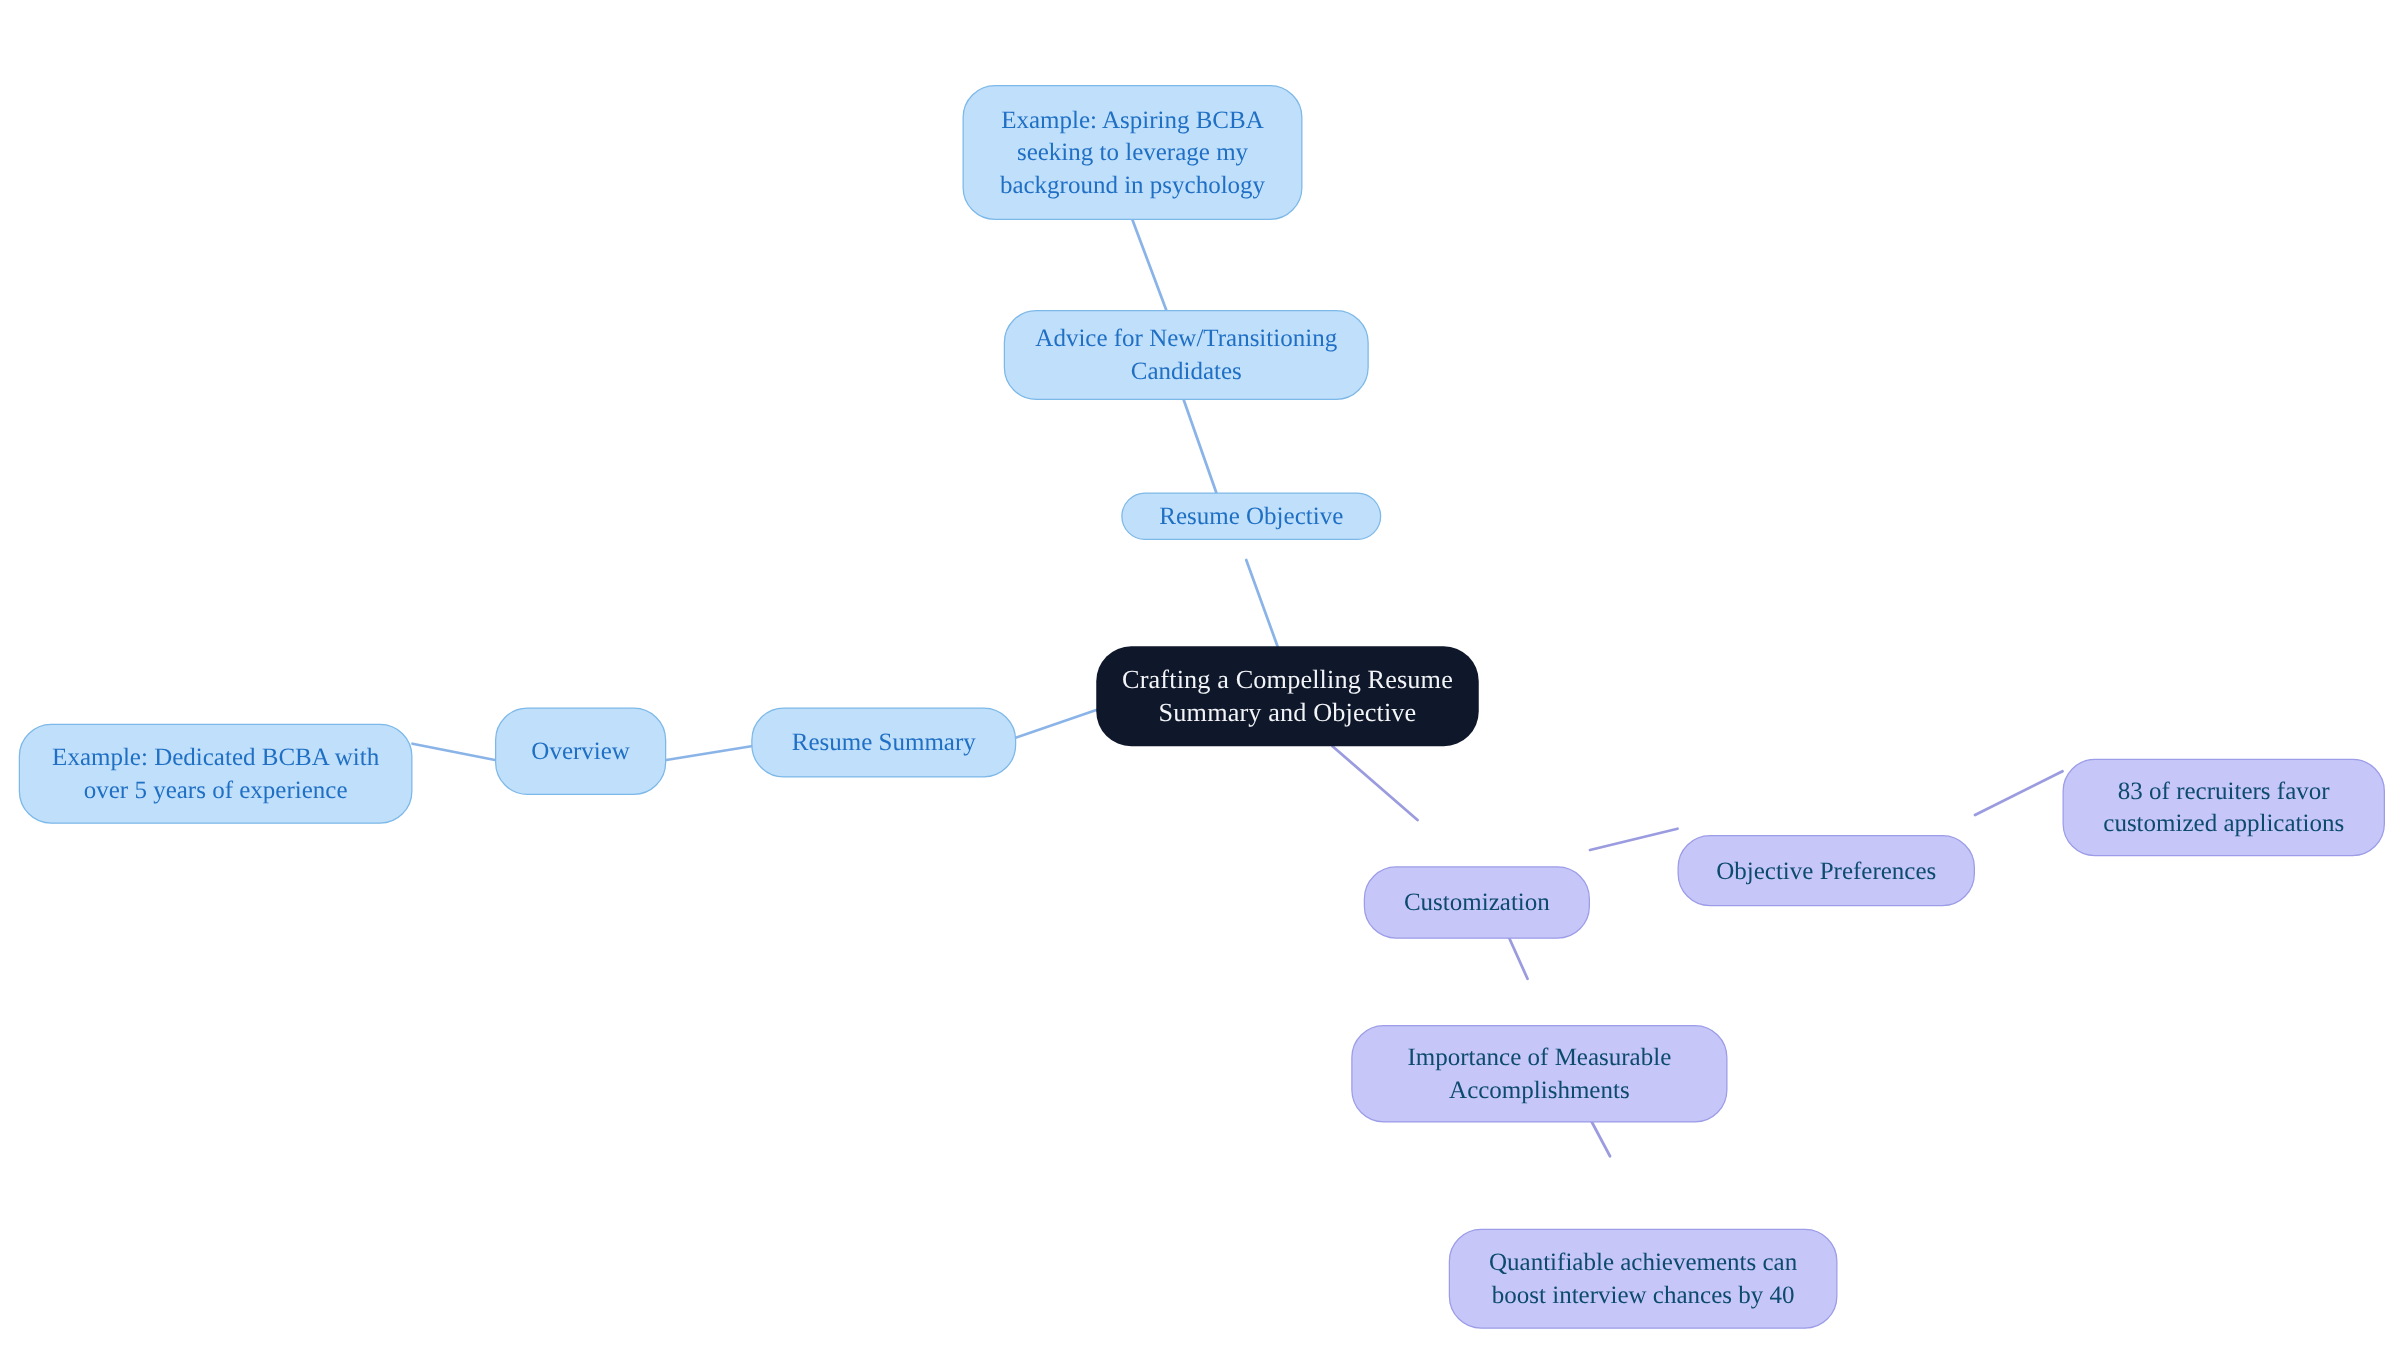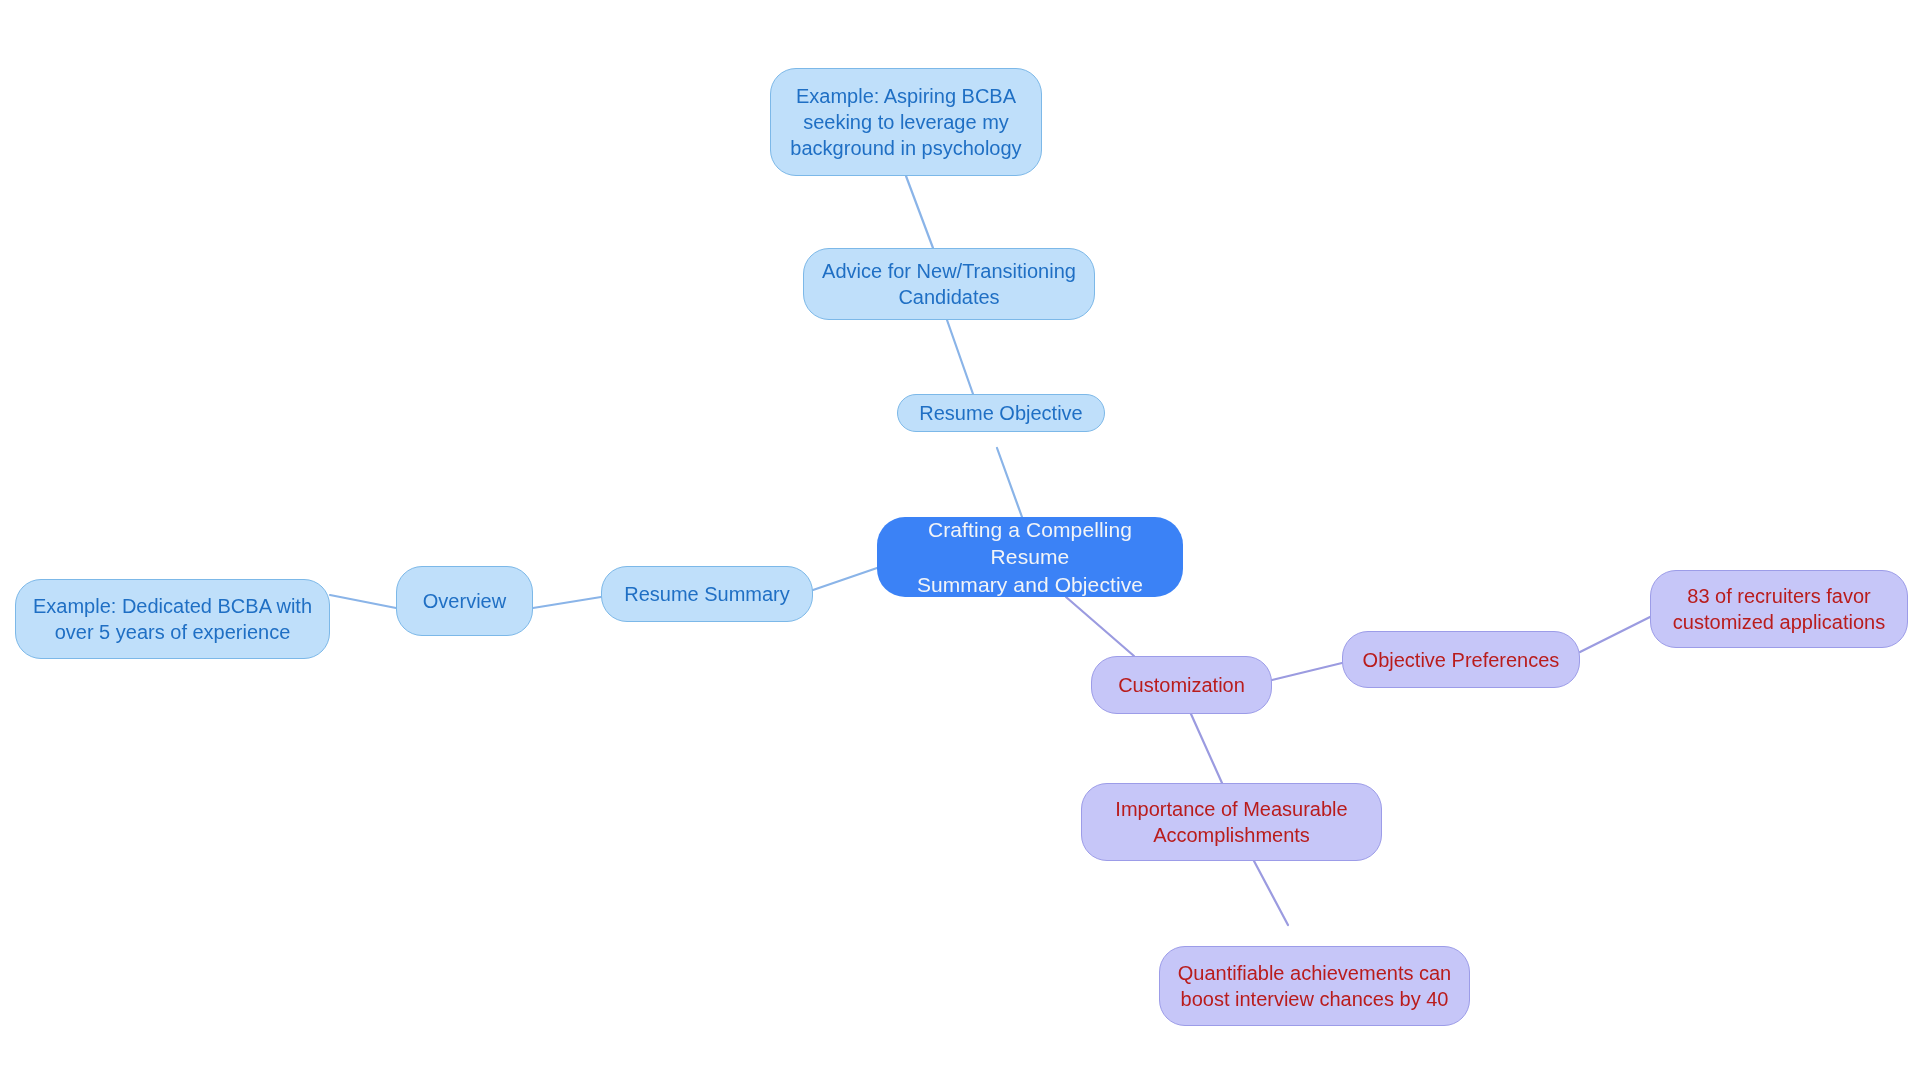--- a/index.html
+++ b/index.html
@@ -28,40 +28,42 @@
     position: absolute;
     box-sizing: border-box;
     display: flex;
     align-items: center;
     justify-content: center;
     text-align: center;
     border-radius: 26px;
     line-height: 1.30;
     white-space: pre-line;
     padding: 18px 14px;
+    font-family: Liberation Serif, serif;
   }
   .node-root {
-    background: #3b82f6;
+    background: #0f172a;
     color: #f2f4f7;
     border: none;
     border-radius: 28px;
     font-size: 21px;
     letter-spacing: 0.1px;
   }
   .node-blue {
     background: #bfdffa;
     border: 1.6px solid #7cb8e8;
     color: #1f6fc4;
     font-size: 20px;
   }
   .node-purple {
     background: #c6c6f8;
     border: 1.6px solid #9c9ce8;
-    color: #b91c1c;
+    color: #0c4a6e;
     font-size: 20px;
+    margin-top: 37px;
   }
 </style>
 </head>
 <body>
 
 <div id="canvas" style="width: 1920px; height: 1083px; background: rgb(255, 255, 255);">
   <svg id="edges" viewBox="0 0 1920 1083">
       <line x1="1022" y1="517" x2="997" y2="448" stroke="#8ab4e8" stroke-width="2.2" stroke-linecap="round"></line>
       <line x1="973" y1="394" x2="947" y2="320" stroke="#8ab4e8" stroke-width="2.2" stroke-linecap="round"></line>
       <line x1="933" y1="248" x2="906" y2="176" stroke="#8ab4e8" stroke-width="2.2" stroke-linecap="round"></line>

